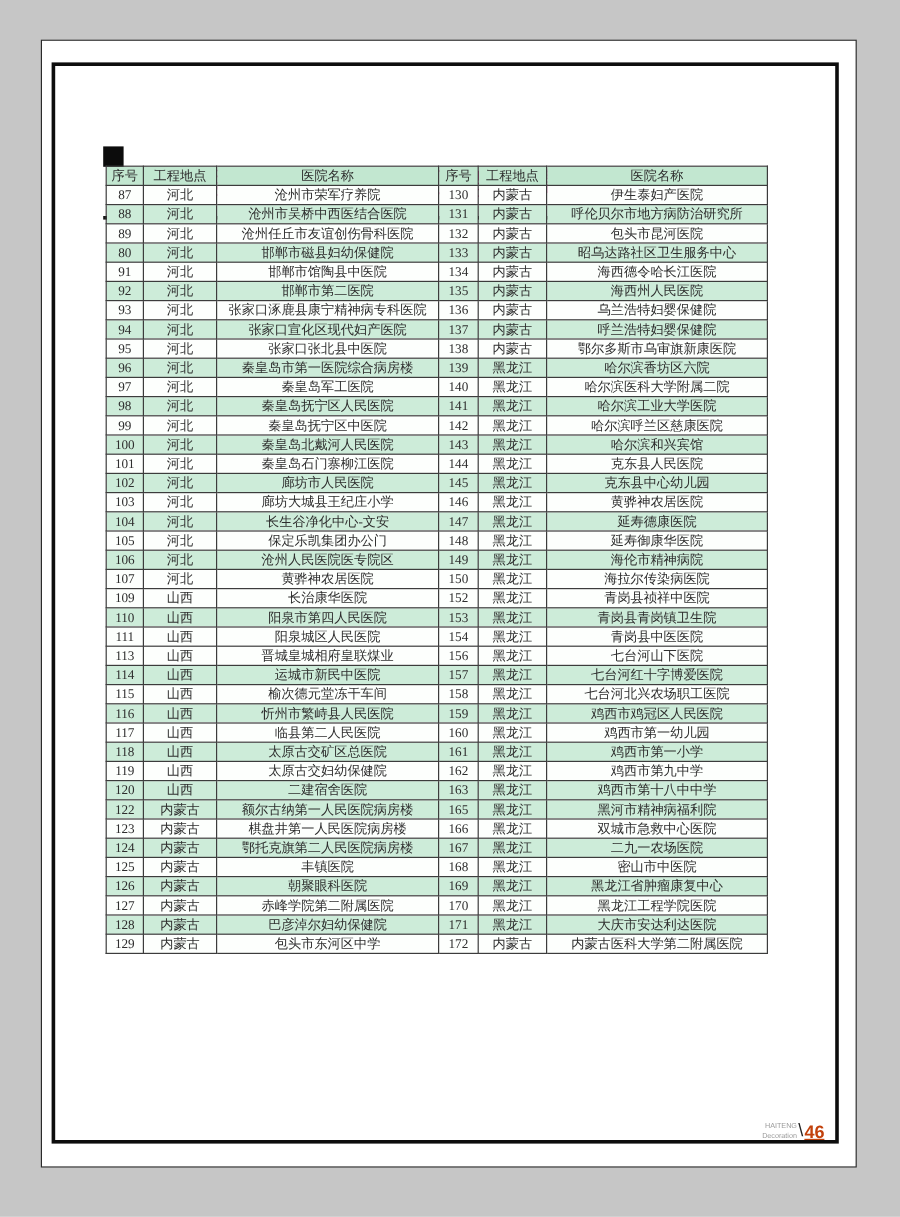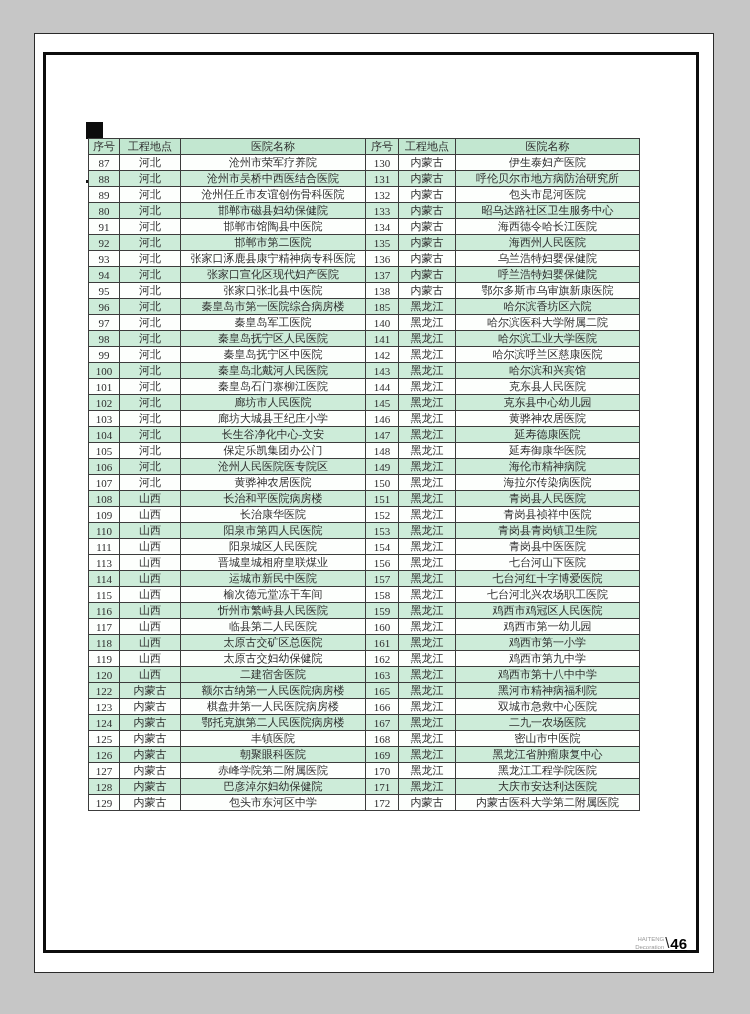--- a/index.html
+++ b/index.html
@@ -94,21 +94,21 @@
   .slash{
     font-family:"Liberation Sans","DejaVu Sans",sans-serif;
     font-size:15px;
     color:#222;
     transform:translateY(-1px);
   }
   .page-num{
     font-family:"Liberation Sans","DejaVu Sans",sans-serif;
     font-size:15px;
     font-weight:bold;
-    color:#000000;
+    color:#c2410c;
     text-decoration:underline;
   }
 </style>
 </head>
 <body>
 
 <div class="page">
   <div class="frame"></div>
 
   <div class="title-block">
@@ -205,21 +205,21 @@
           <td>河北</td>
           <td>张家口张北县中医院</td>
           <td>138</td>
           <td>内蒙古</td>
           <td>鄂尔多斯市乌审旗新康医院</td>
         </tr>
         <tr class="alt">
           <td>96</td>
           <td>河北</td>
           <td>秦皇岛市第一医院综合病房楼</td>
-          <td>185</td>
+          <td>139</td>
           <td>黑龙江</td>
           <td>哈尔滨香坊区六院</td>
         </tr>
         <tr>
           <td>97</td>
           <td>河北</td>
           <td>秦皇岛军工医院</td>
           <td>140</td>
           <td>黑龙江</td>
           <td>哈尔滨医科大学附属二院</td>
@@ -296,28 +296,20 @@
           <td>黑龙江</td>
           <td>海伦市精神病院</td>
         </tr>
         <tr>
           <td>107</td>
           <td>河北</td>
           <td>黄骅神农居医院</td>
           <td>150</td>
           <td>黑龙江</td>
           <td>海拉尔传染病医院</td>
-        </tr>
-        <tr class="alt">
-          <td>108</td>
-          <td>山西</td>
-          <td>长治和平医院病房楼</td>
-          <td>151</td>
-          <td>黑龙江</td>
-          <td>青岗县人民医院</td>
         </tr>
         <tr>
           <td>109</td>
           <td>山西</td>
           <td>长治康华医院</td>
           <td>152</td>
           <td>黑龙江</td>
           <td>青岗县祯祥中医院</td>
         </tr>
         <tr class="alt">

